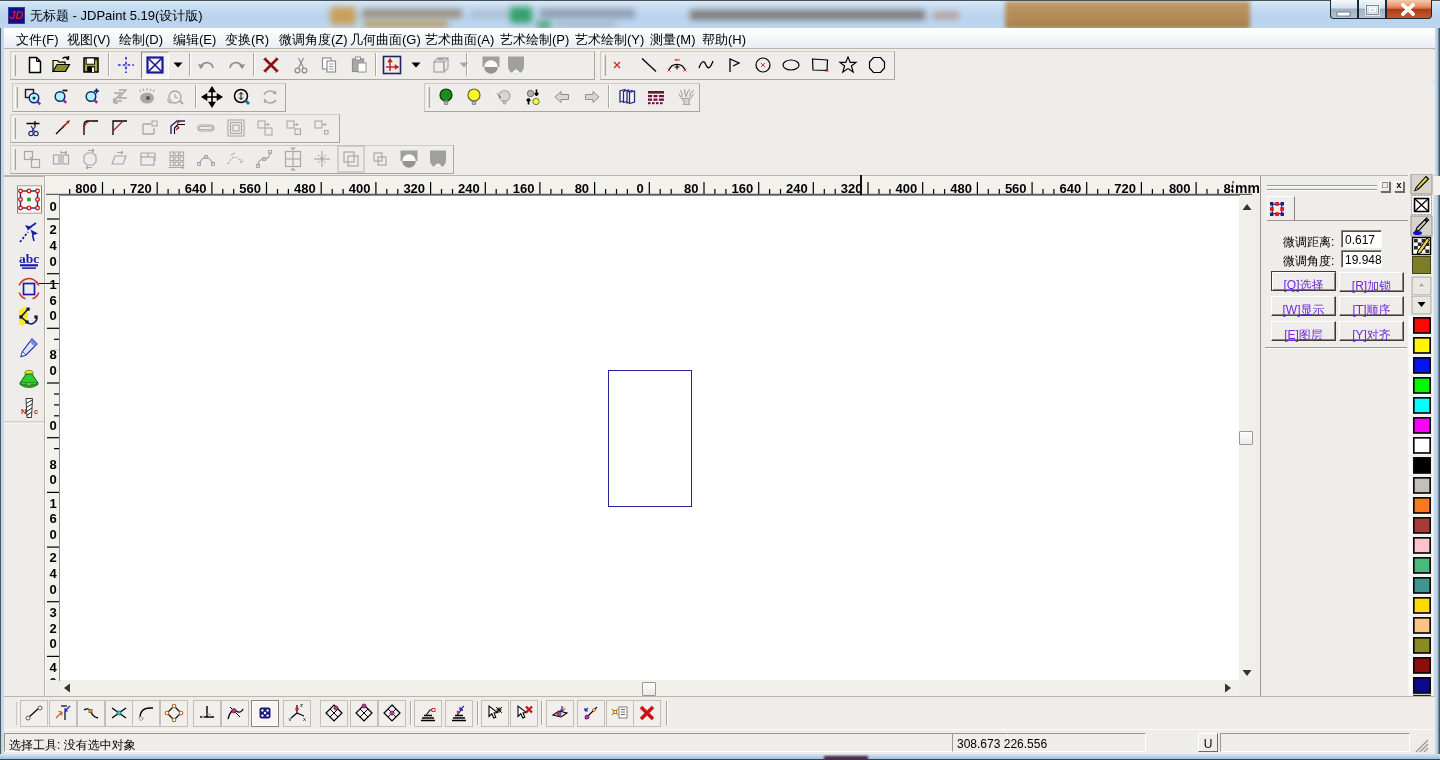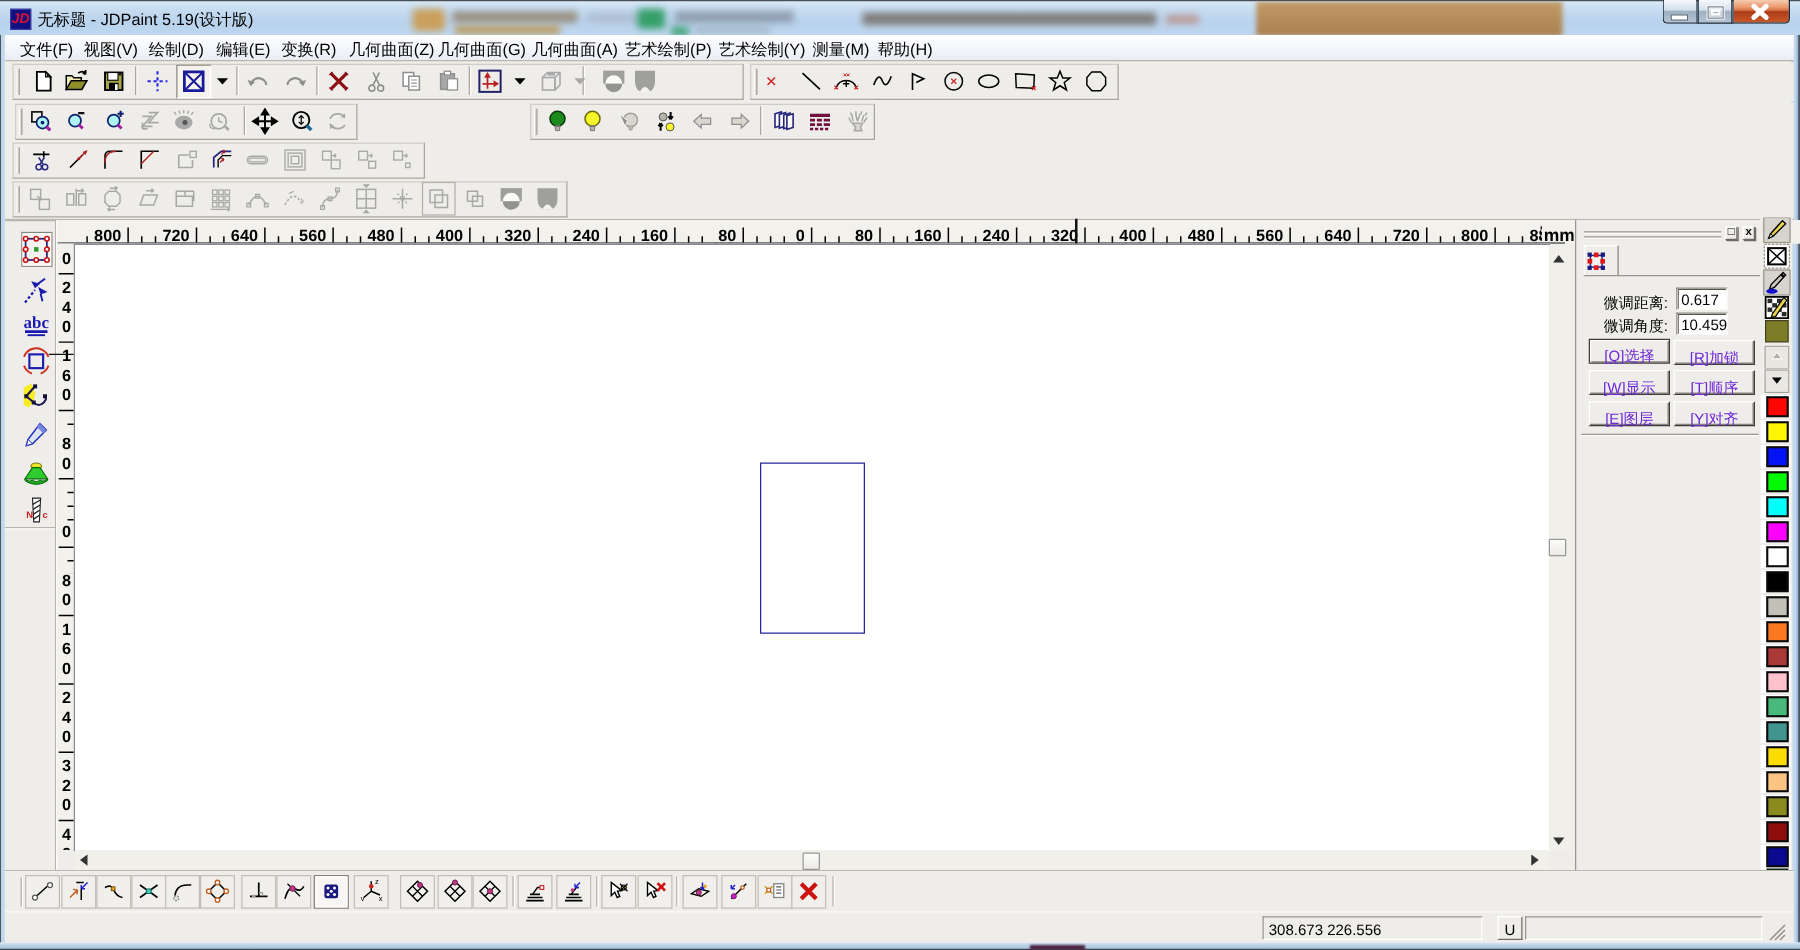--- a/index.html
+++ b/index.html
@@ -102,23 +102,23 @@
 <div class="abs" id="bborder">
     <div style="position:absolute;left:824px;top:2px;width:44px;height:4px;background:#4a2340;filter:blur(1px)"></div>
   </div>
 
 <div class="abs" id="menubar">
   <span class="mi" style="left:12px">文件(F)</span>
   <span class="mi" style="left:63px">视图(V)</span>
   <span class="mi" style="left:115px">绘制(D)</span>
   <span class="mi" style="left:169px">编辑(E)</span>
   <span class="mi" style="left:221px">变换(R)</span>
-  <span class="mi" style="left:275px">几何曲面(Z)</span>
+  <span class="mi" style="left:275px">微调角度(Z)</span>
   <span class="mi" style="left:346px">几何曲面(G)</span>
-  <span class="mi" style="left:421px">几何曲面(A)</span>
+  <span class="mi" style="left:421px">艺术曲面(A)</span>
   <span class="mi" style="left:496px">艺术绘制(P)</span>
   <span class="mi" style="left:571px">艺术绘制(Y)</span>
   <span class="mi" style="left:646px">测量(M)</span>
   <span class="mi" style="left:698px">帮助(H)</span>
 </div>
 
 <div class="abs rowline" style="top:175px"></div>
 <div class="abs trow" id="row1">
   <div class="block" style="left:6px;width:585px">
       <div class="grip"></div>
@@ -926,21 +926,21 @@
           <rect x="-8.2" y="-8.2" width="4" height="4"></rect>
           <rect x="4.2" y="-8.2" width="4" height="4"></rect>
           <rect x="-8.2" y="4.2" width="4" height="4"></rect>
           <rect x="4.2" y="4.2" width="4" height="4"></rect>
         </g>
       </g>
     </svg>
   <span class="plabel" style="left:22px;top:58px">微调距离:</span>
   <div class="pinput" style="left:80px;top:54px">0.617</div>
   <span class="plabel" style="left:22px;top:77px">微调角度:</span>
-  <div class="pinput" style="left:80px;top:74px">10.459</div>
+  <div class="pinput" style="left:80px;top:74px">19.948</div>
   <div class="xbtn def" style="left:10px;top:95px">[<u>Q</u>]选择</div>
   <div class="xbtn" style="left:78px;top:96px">[<u>R</u>]加锁</div>
   <div class="xbtn" style="left:10px;top:120px">[<u>W</u>]显示</div>
   <div class="xbtn" style="left:78px;top:120px">[<u>T</u>]顺序</div>
   <div class="xbtn" style="left:10px;top:145px">[<u>E</u>]图层</div>
   <div class="xbtn" style="left:78px;top:145px">[<u>Y</u>]对齐</div>
   <div style="position:absolute;left:4px;top:171px;width:142px;height:1px;background:#9a978e;box-shadow:0 1px 0 #fff"></div>
 </div>
 
 <div class="abs" id="ccol">
@@ -1173,19 +1173,20 @@
       <line x1="473.5" y1="4" x2="473.5" y2="28" stroke="#a9a69d" stroke-width="1"></line>
       <line x1="474.5" y1="4" x2="474.5" y2="28" stroke="#fff" stroke-width="1"></line>
       <line x1="537.5" y1="4" x2="537.5" y2="28" stroke="#a9a69d" stroke-width="1"></line>
       <line x1="538.5" y1="4" x2="538.5" y2="28" stroke="#fff" stroke-width="1"></line>
       <line x1="662.5" y1="4" x2="662.5" y2="28" stroke="#a9a69d" stroke-width="1"></line>
       <line x1="663.5" y1="4" x2="663.5" y2="28" stroke="#fff" stroke-width="1"></line>
     </svg>
   </div>
 
 <div class="abs" id="sbar">
-  <div class="spanel" style="left:1006px;width:176px">308.673 226.556</div>
+  <div class="spanel" style="left:0px;width:1004px">选择工具: 没有选中对象</div>
+  <div class="spanel" style="left:948px;width:194px">308.673 226.556</div>
   <div class="spanel" style="left:1194px;width:20px;text-align:center;padding-left:0;border:1px solid #fff;border-right-color:#6e6b64;border-bottom-color:#6e6b64">U</div>
   <div class="spanel" style="left:1216px;width:190px"></div>
   <svg width="1431" height="25" style="left:0;top:0">
     <path d="M1412 22 L1424 10 M1416 22 L1424 14 M1420 22 L1424 18" stroke="#9a978e" stroke-width="1.4"></path>
   </svg>
 </div>
 
 </body></html>

